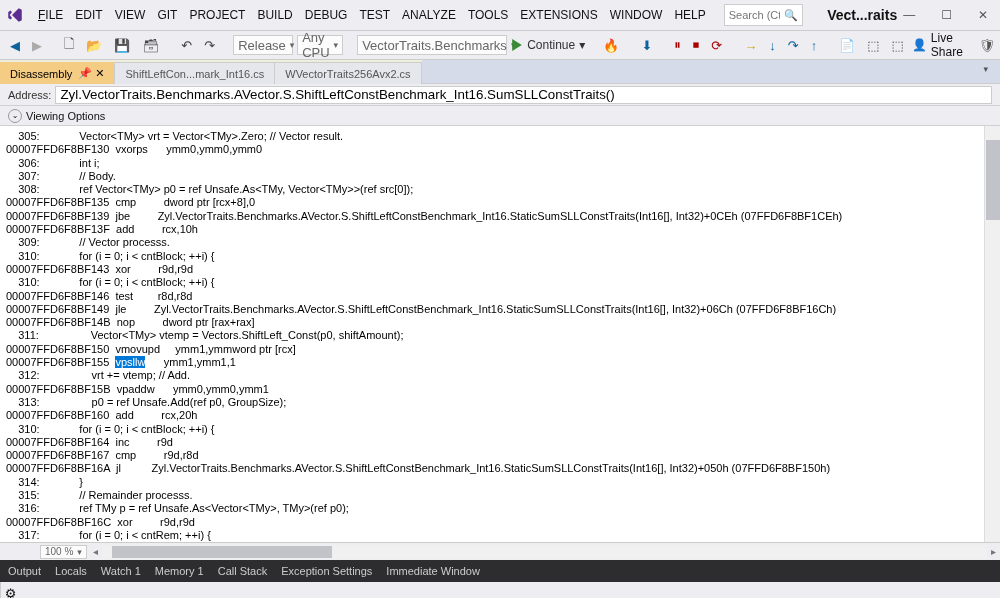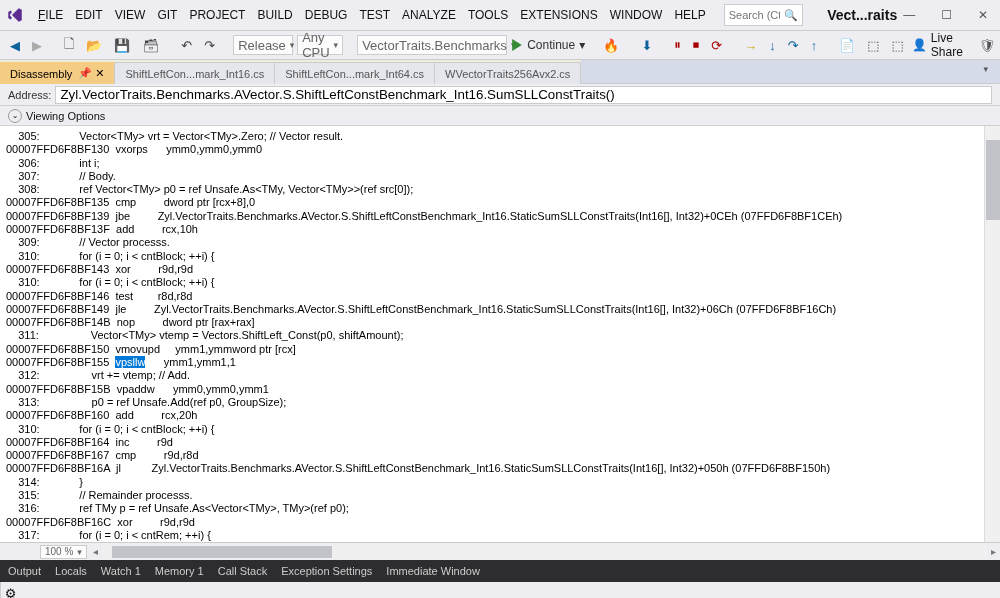--- a/index.html
+++ b/index.html
@@ -132,21 +132,20 @@
     <span>Live Share</span>
   </div>
   <span class="tb-btn" style="margin-left:8px;color:#555">🛡</span>
 </div>
 
 <div class="main-row">
   <div class="left-col">
     <div class="tabs">
       <div class="tab active"><span>Disassembly</span>&nbsp;&nbsp;📌 ✕</div>
       <div class="tab blue">ShiftLeftCon...mark_Int16.cs</div>
-      <div class="tab blue">ShiftLeftCon...mark_Int64.cs</div>
       <div class="tab blue">WVectorTraits256Avx2.cs</div>
       <div class="tabs-spacer"></div>
     </div>
     <div class="addr">
       <span class="addr-label">Address:</span>
       <input class="addr-input" value="Zyl.VectorTraits.Benchmarks.AVector.S.ShiftLeftConstBenchmark_Int16.SumSLLConstTraits()" style="">
     </div>
     <div class="vopts">
       <span class="vopts-chev">⌄</span>
       <span>Viewing Options</span>

